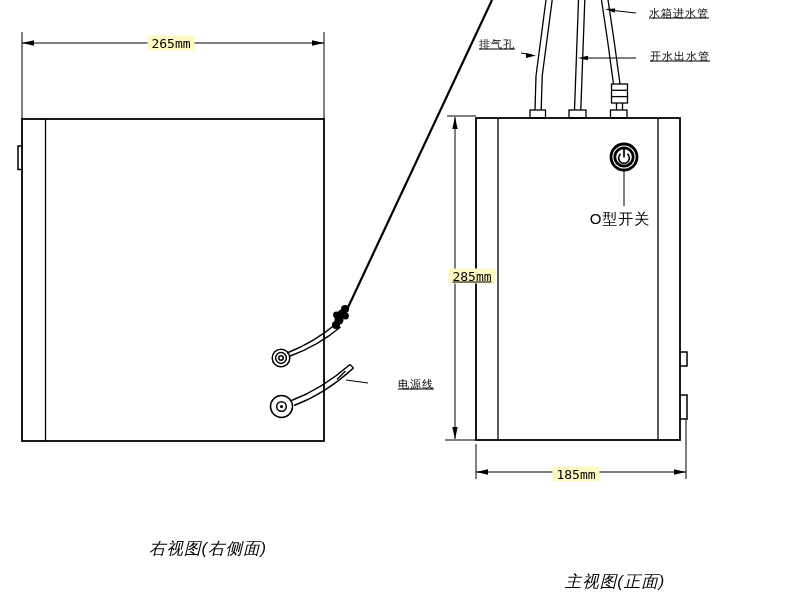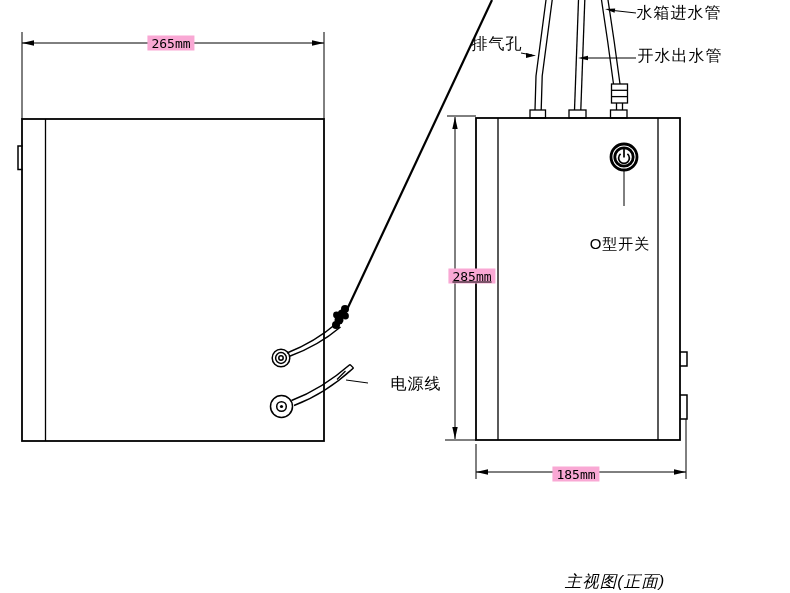--- a/index.html
+++ b/index.html
@@ -7,24 +7,24 @@
     position:relative;width:790px;height:593px;background:#ffffff;
     overflow:hidden;font-family:"Liberation Sans","DejaVu Sans",sans-serif;color:#000;
   }
   .canvas svg{position:absolute;left:0;top:0;}
   .lbl{
     position:absolute;transform:translate(-50%,-50%);white-space:nowrap;
     color:#000;line-height:1;
   }
   .dim{
     font-family:"DejaVu Sans Mono","Liberation Mono",monospace;
-    font-size:13px;background:#f9a8d4;padding:1px 4px;
+    font-size:13px;background:#fef9c3;padding:1px 4px;
   }
-  .cjk{font-size:16px;letter-spacing:1px;}
-  .cjk-sm{font-size:15px;letter-spacing:1px;margin-top:25px;}
+  .cjk{font-size:11px;letter-spacing:1px;text-decoration:underline;}
+  .cjk-sm{font-size:15px;letter-spacing:1px;}
   .caption{font-size:16.5px;font-style:italic;letter-spacing:1px;font-weight:500;}
 </style>
 </head>
 <body>
 
 <div class="canvas">
 
   <svg width="790" height="593" viewBox="0 0 790 593">
 
     <g stroke="#000" fill="none">
@@ -133,15 +133,16 @@
   <span class="lbl dim" style="left:171px;top:43px;">265mm</span>
   <span class="lbl dim" style="left:472px;top:276px;text-decoration:underline;">285mm</span>
   <span class="lbl dim" style="left:576px;top:474px;">185mm</span>
 
   <span class="lbl cjk" style="left:497px;top:44px;">排气孔</span>
   <span class="lbl cjk" style="left:679px;top:13px;">水箱进水管</span>
   <span class="lbl cjk" style="left:680px;top:56px;">开水出水管</span>
   <span class="lbl cjk-sm" style="left:620px;top:218px;">O型开关</span>
   <span class="lbl cjk" style="left:416px;top:384px;">电源线</span>
 
+  <span class="lbl caption" style="left:208px;top:548px;">右视图(右侧面)</span>
   <span class="lbl caption" style="left:615px;top:581px;">主视图(正面)</span>
 
 </div>
 
 </body></html>

